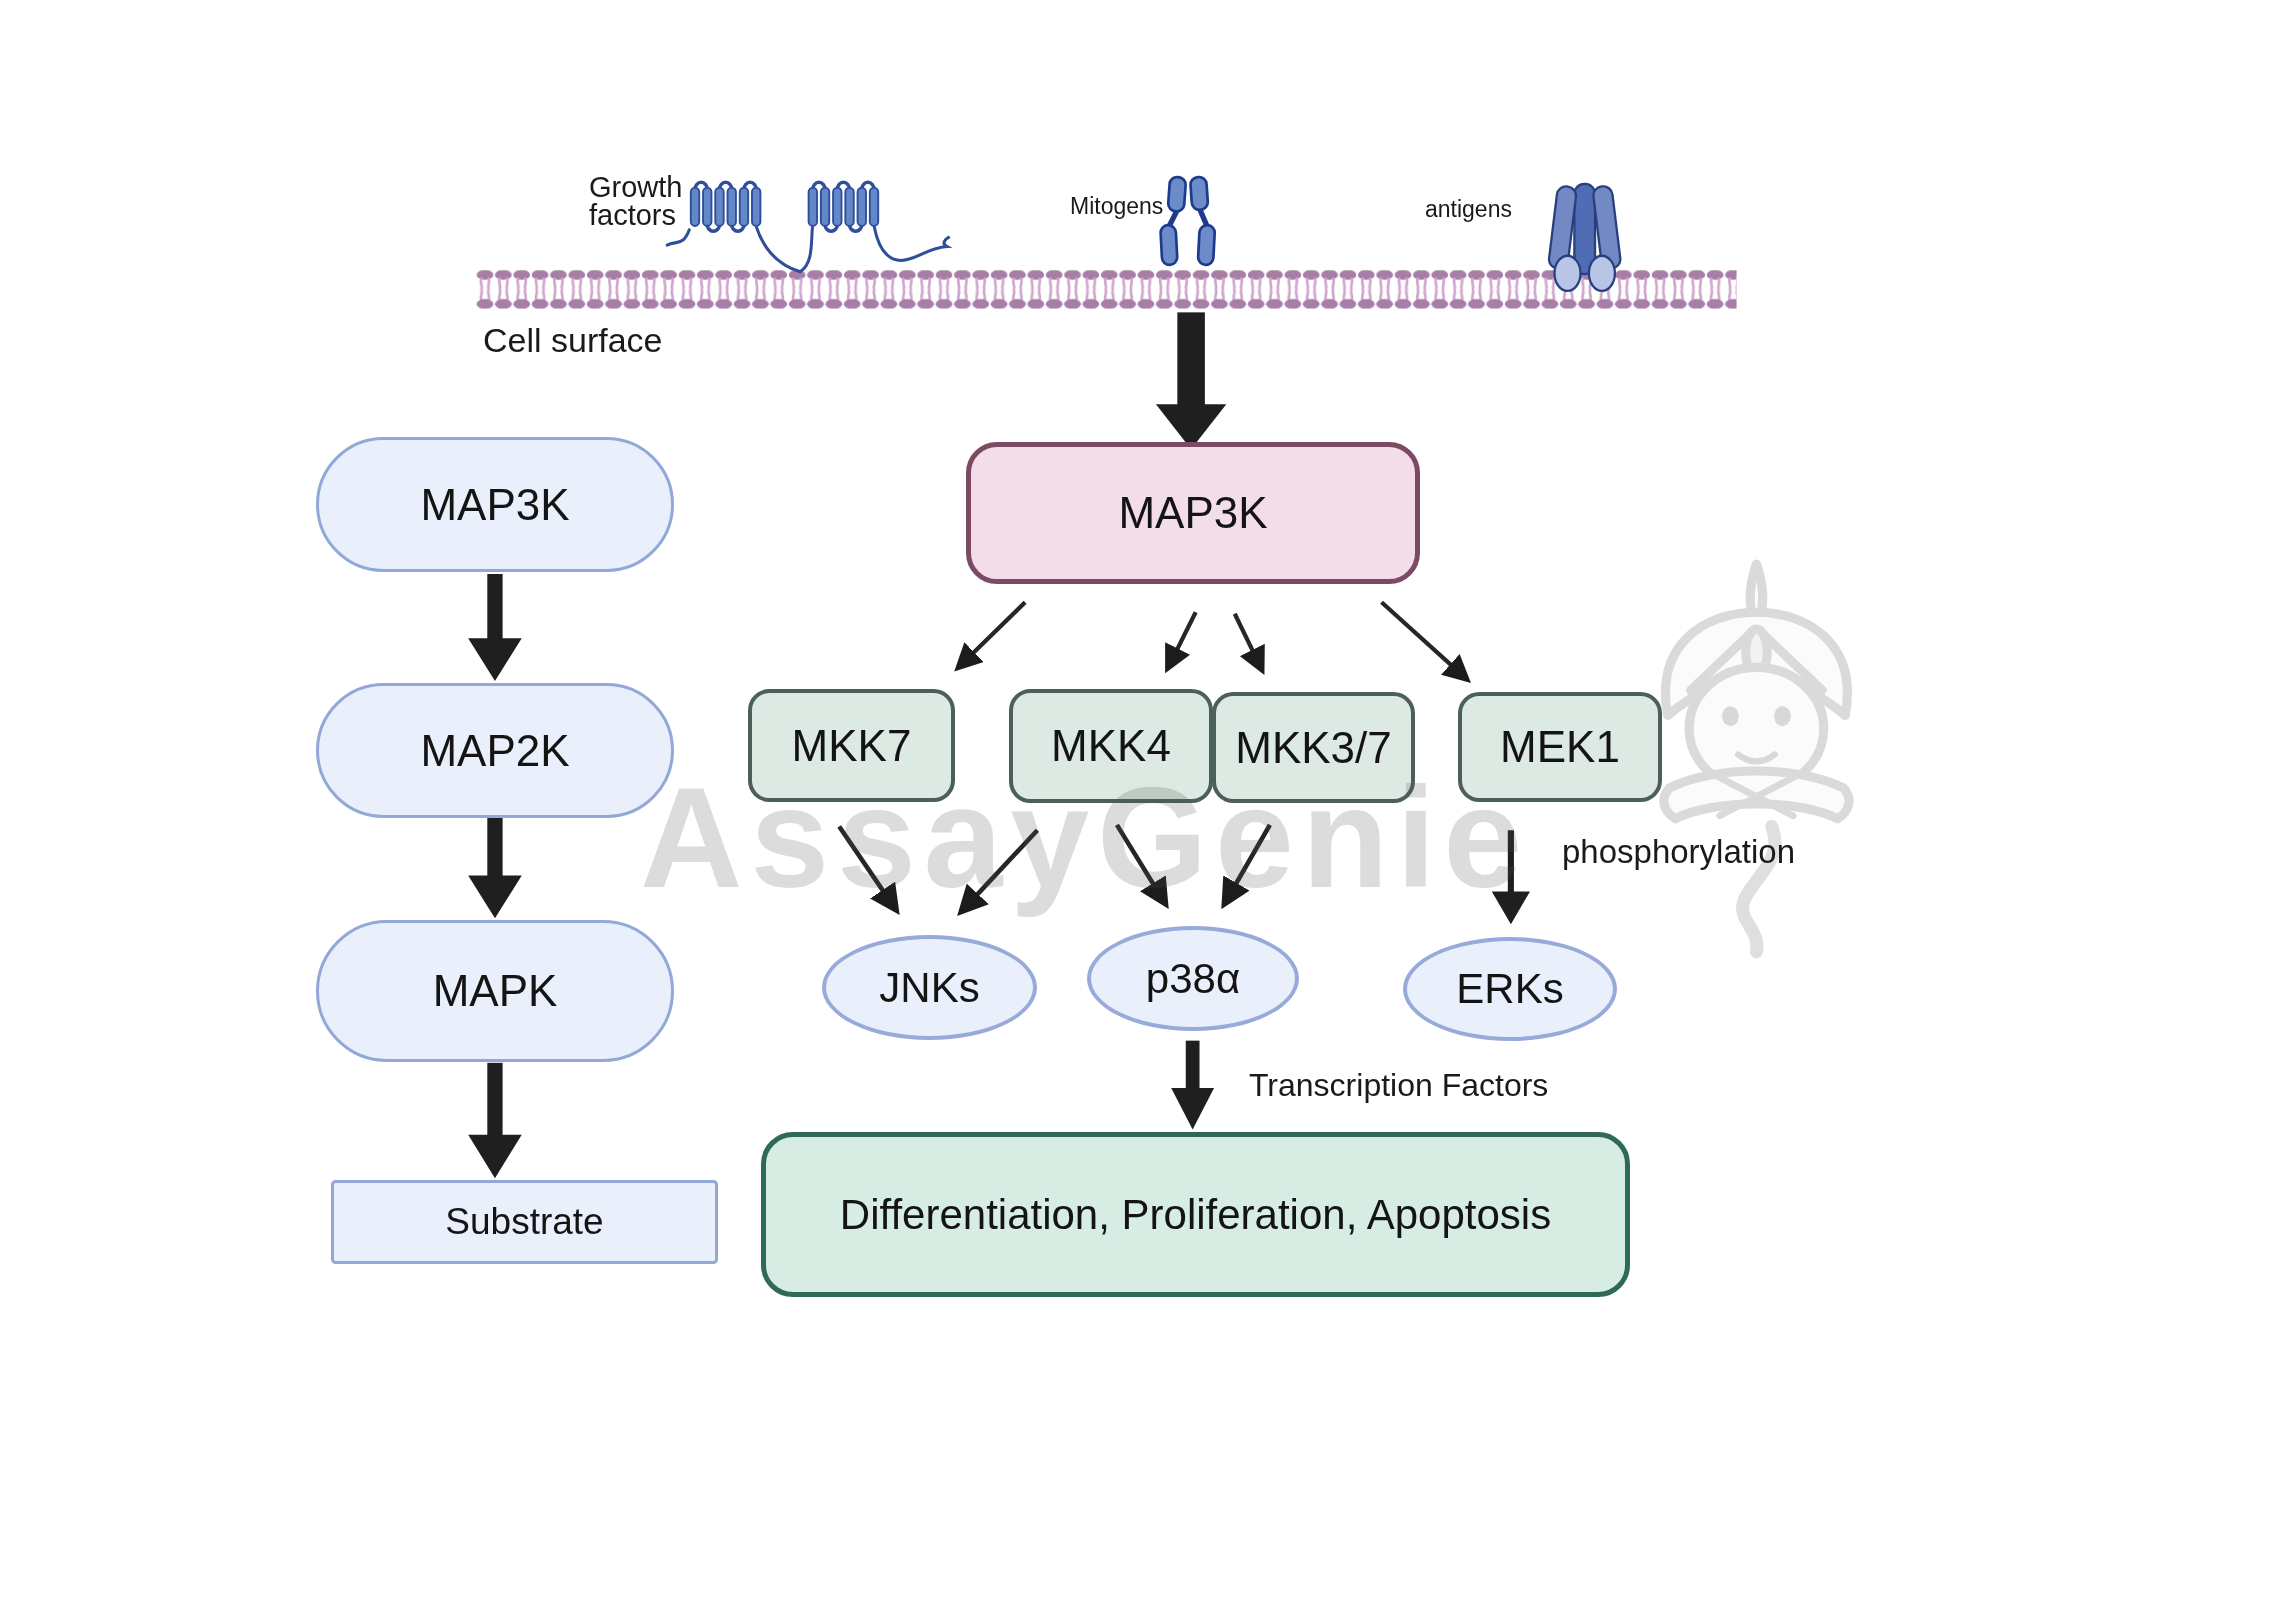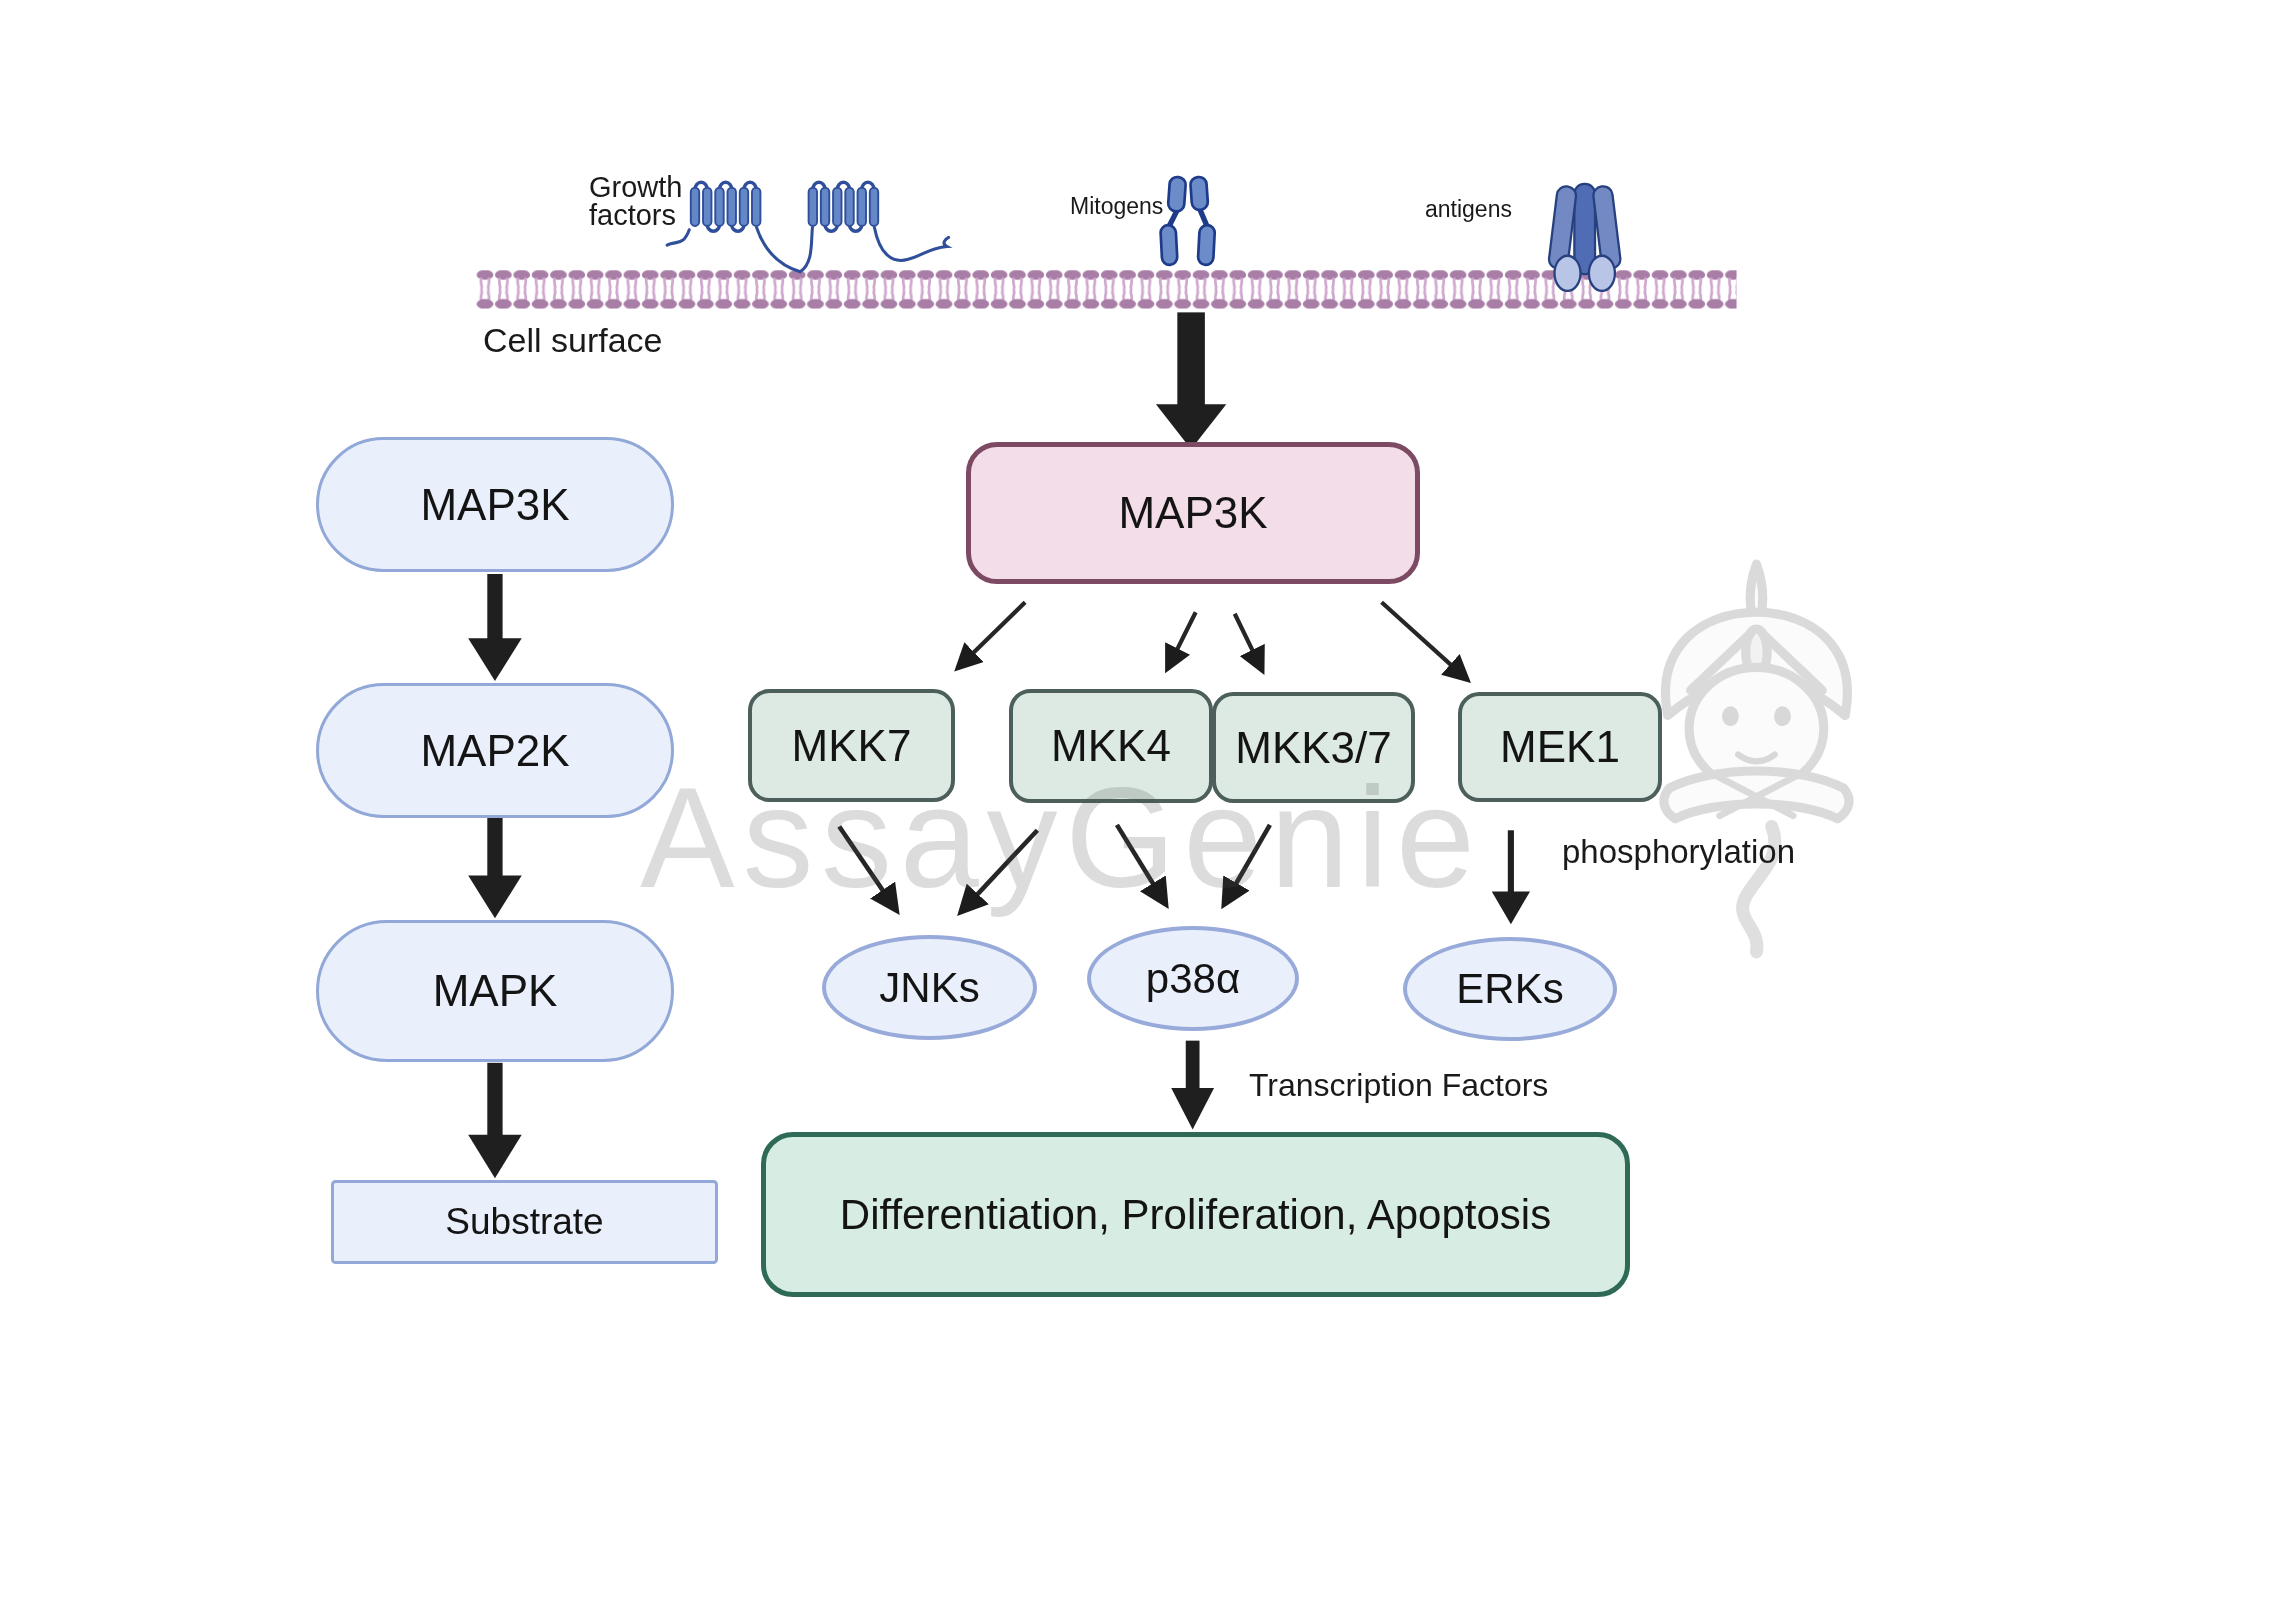--- a/index.html
+++ b/index.html
@@ -37,21 +37,21 @@
   .lbl{position:absolute;z-index:2;color:#1a1a1a;}
   #growth-factors{left:589px;top:173px;width:107px;font-size:29px;line-height:28px;}
   #mitogens-label{left:1070px;top:193px;font-size:23px;}
   #antigens-label{left:1425px;top:196px;font-size:23px;}
   #cell-surface{left:483px;top:321px;font-size:34px;}
   #phospho{left:1562px;top:833px;font-size:33px;}
   #transcription{left:1249px;top:1067px;font-size:32px;}
   
   #wm-text{
     position:absolute;left:640px;top:756px;z-index:3;pointer-events:none;
-    font-size:142px;font-weight:400;letter-spacing:7.7px;
+    font-size:142px;font-weight:700;letter-spacing:7.7px;
     color:rgba(80,80,80,0.20);white-space:nowrap;
   }
 </style>
 </head>
 <body>
 
 <div class="stage">
 
   <svg class="gfx" width="2295" height="1607" viewBox="0 0 3000 2100">
     <defs>

